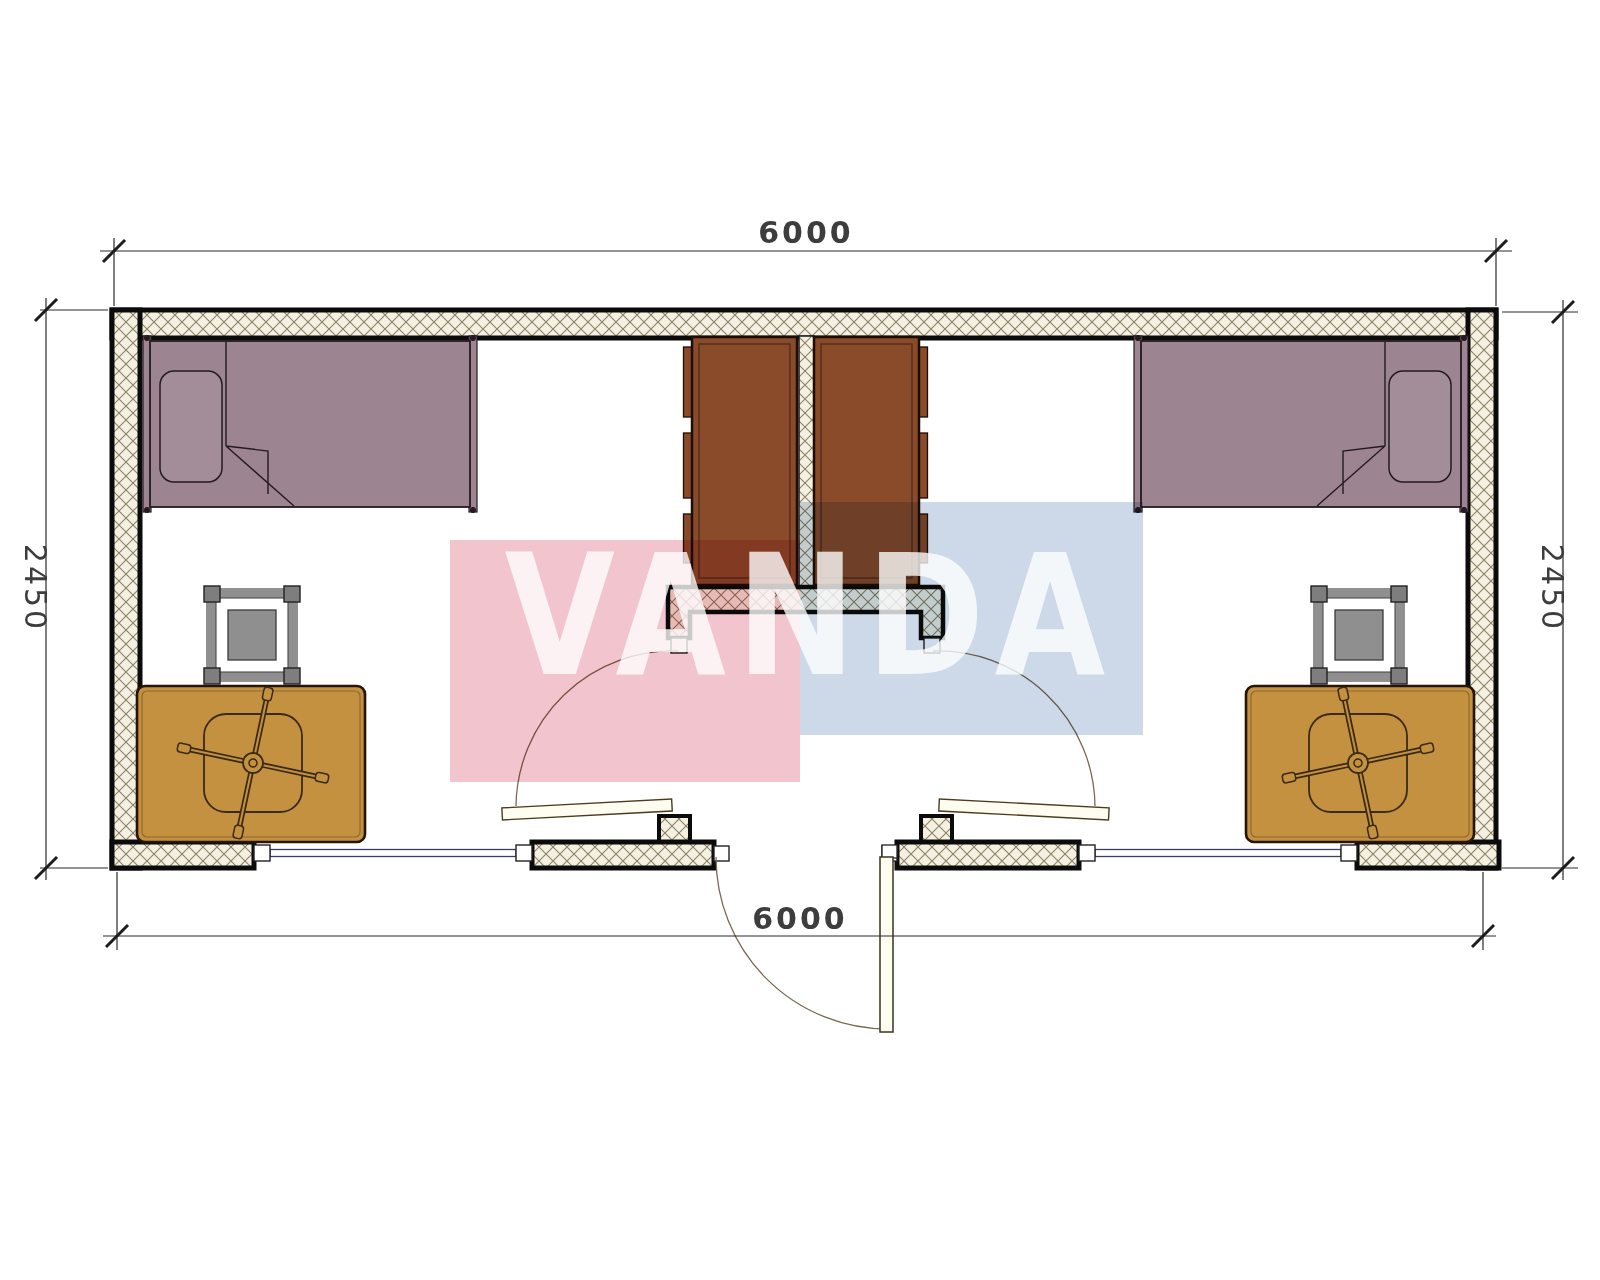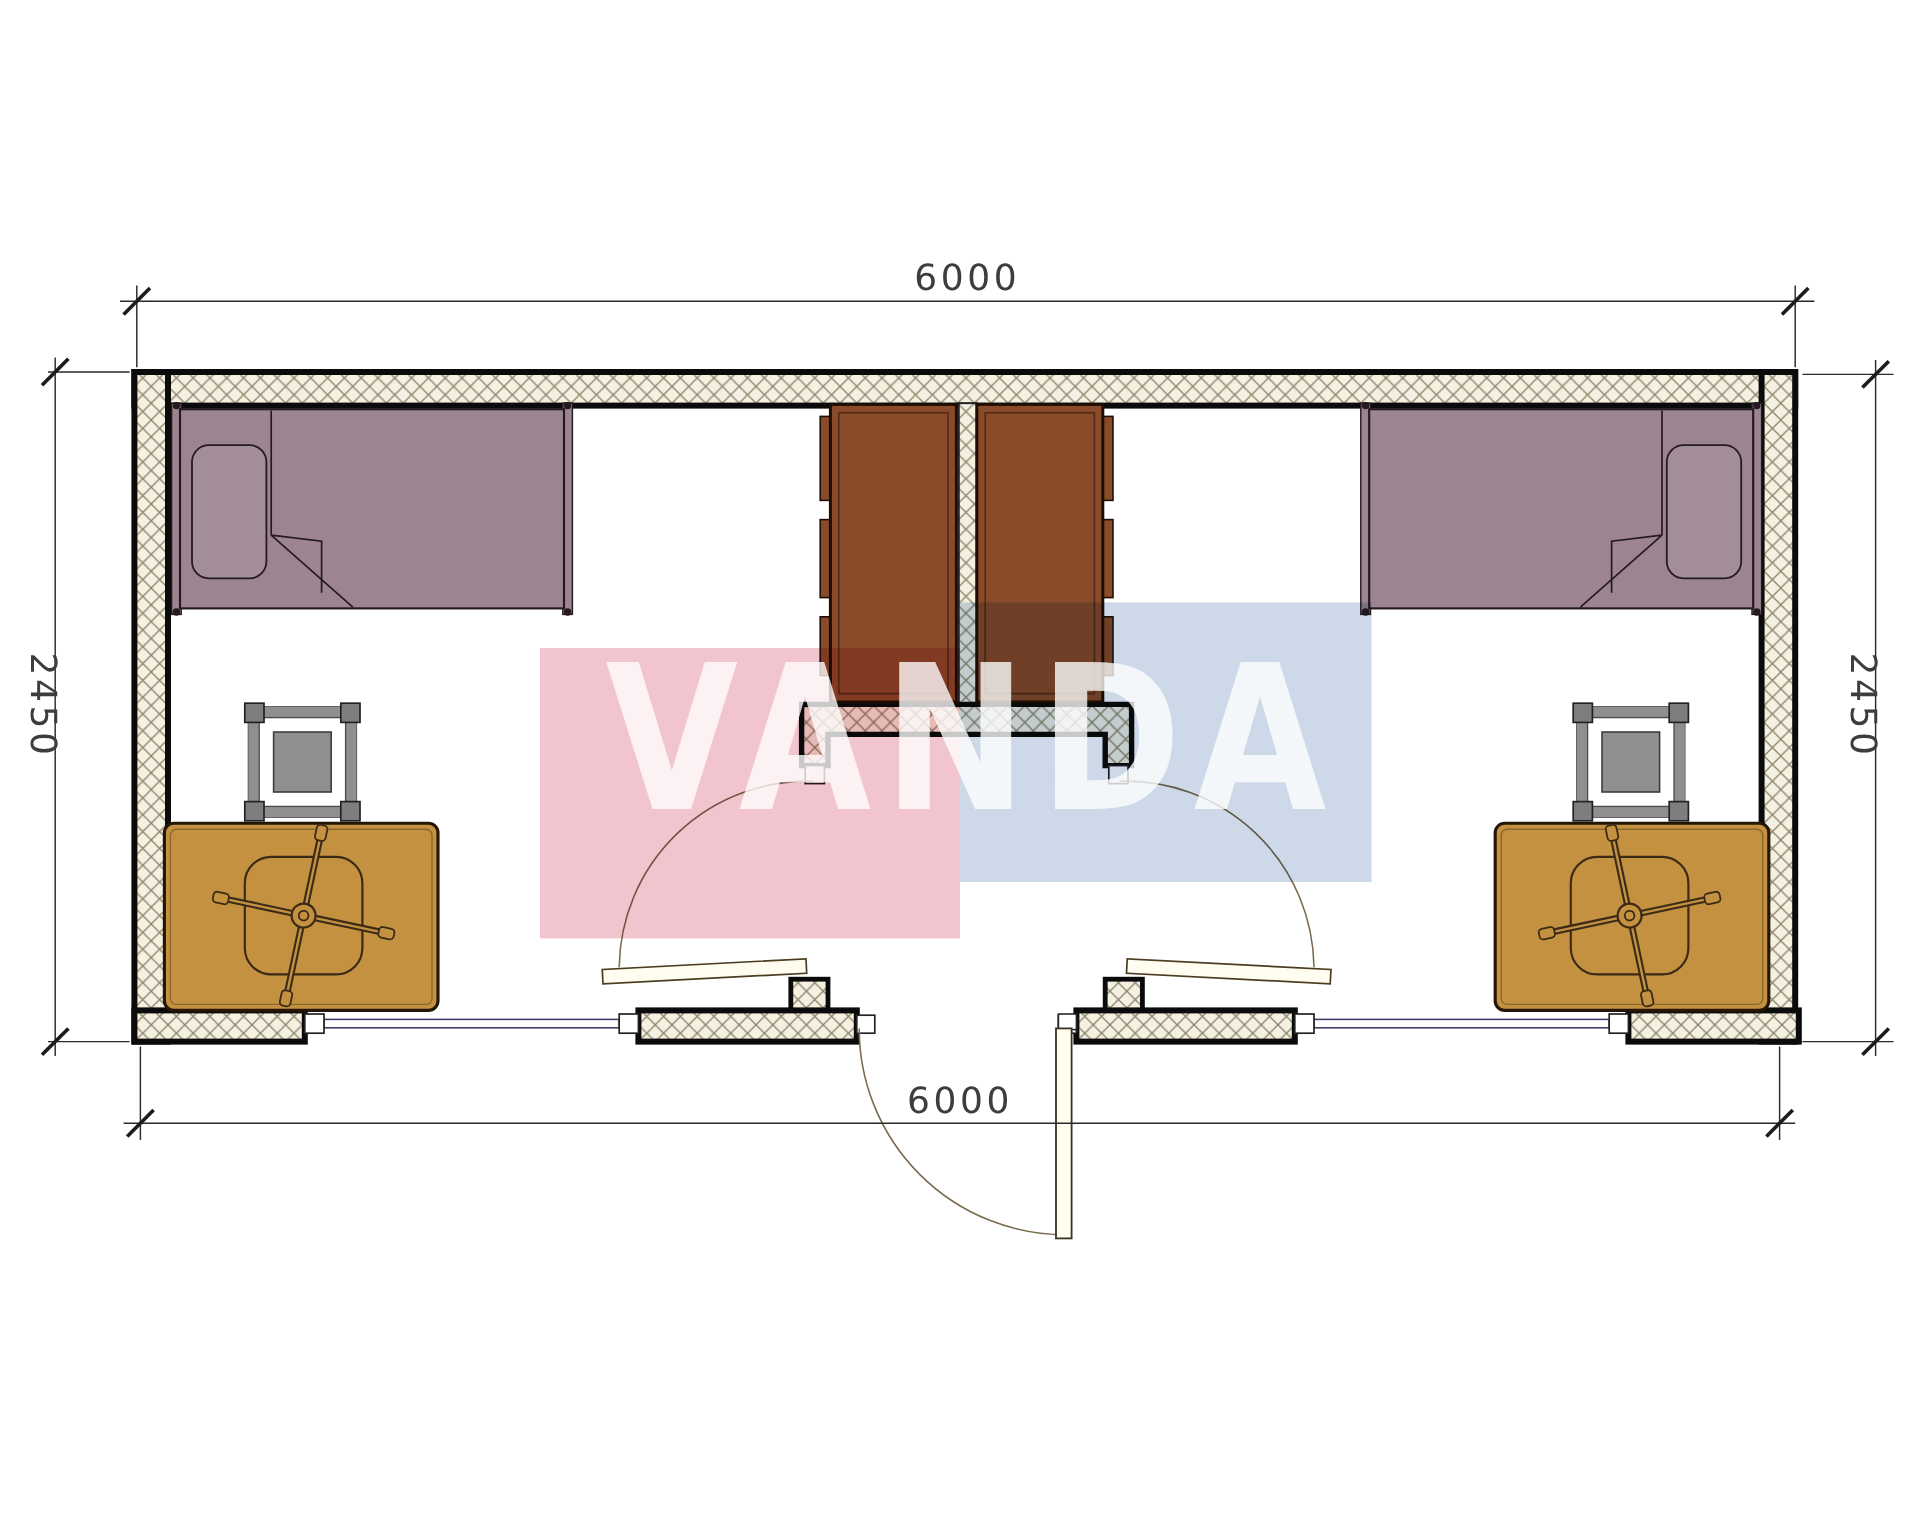--- a/index.html
+++ b/index.html
@@ -5,21 +5,21 @@
   html,body{margin:0;padding:0;background:#ffffff;}
   .stage{
     position:relative;width:1600px;height:1280px;background:#ffffff;
     font-family:"DejaVu Sans", sans-serif;overflow:hidden;
   }
   .plan-svg{position:absolute;left:0;top:0;z-index:1;}
   .dim-label{
     position:absolute;z-index:6;color:#3d3d3d;font-size:30px;
     letter-spacing:3px;white-space:nowrap;font-weight:400;
   }
-  .dim-label.h{transform:translate(-50%,-50%);}
+  .dim-label.h{transform:translate(-50%,-50%);font-weight:bold;}
   .dim-label.v{transform:translate(-50%,-50%) rotate(90deg);}
   .wm-block{position:absolute;z-index:3;mix-blend-mode:multiply;}
   .wm-pink{left:450px;top:540px;width:350px;height:242px;}
   .wm-blue{left:800px;top:502px;width:343px;height:233px;}
   .wm-text{
     position:absolute;z-index:4;left:810px;top:616px;
     transform:translate(-50%,-50%) scaleX(0.85);
     font-size:168px;font-weight:bold;letter-spacing:12px;line-height:1;
     color:rgba(255,255,255,0.78);white-space:nowrap;
   }

